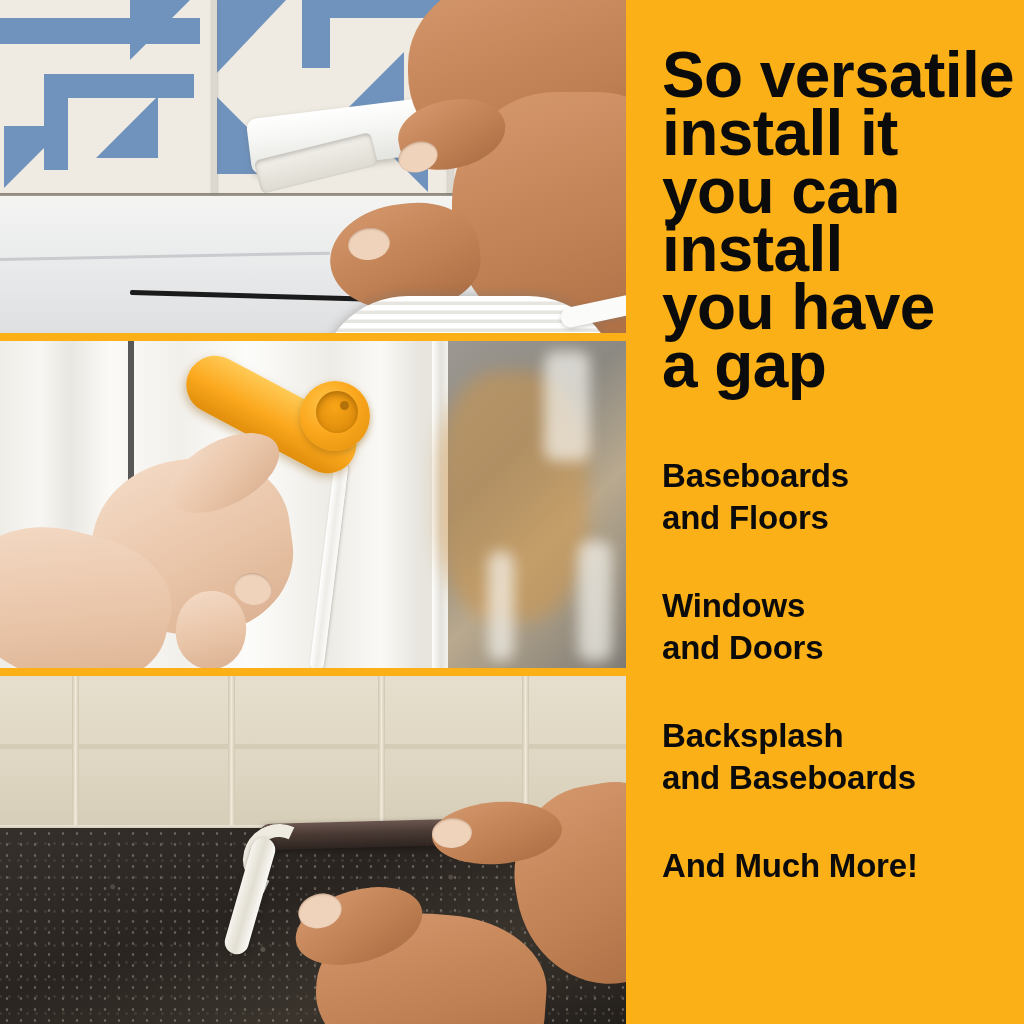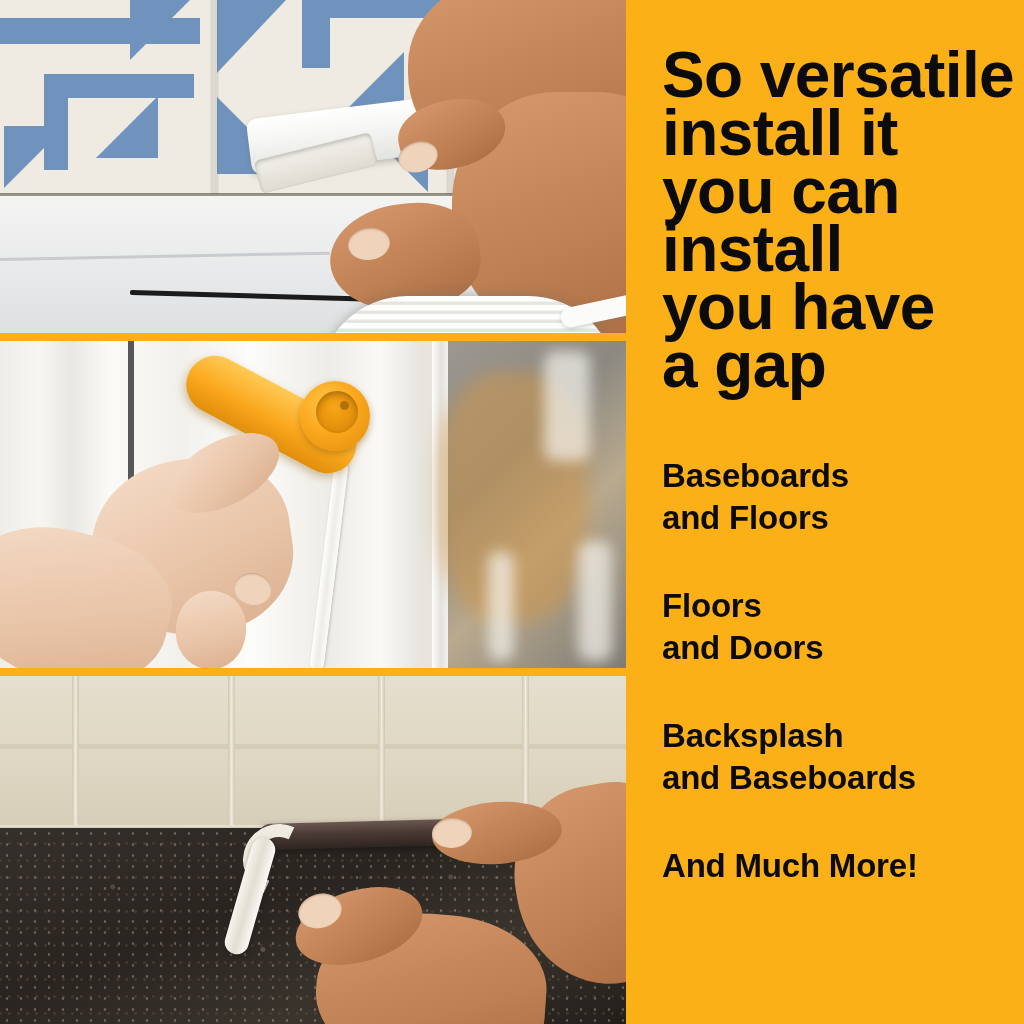--- a/index.html
+++ b/index.html
@@ -489,21 +489,21 @@
       <span class="hl-line">you have</span>
       <span class="hl-line">a gap</span>
     </h1>
 
     <ul class="feature-list">
       <li class="feature-item">
         <span class="fl-line">Baseboards</span>
         <span class="fl-line">and Floors</span>
       </li>
       <li class="feature-item">
-        <span class="fl-line">Floors</span>
+        <span class="fl-line">Windows</span>
         <span class="fl-line">and Doors</span>
       </li>
       <li class="feature-item">
         <span class="fl-line">Backsplash</span>
         <span class="fl-line">and Baseboards</span>
       </li>
       <li class="feature-item">
         <span class="fl-line">And Much More!</span>
       </li>
     </ul>

